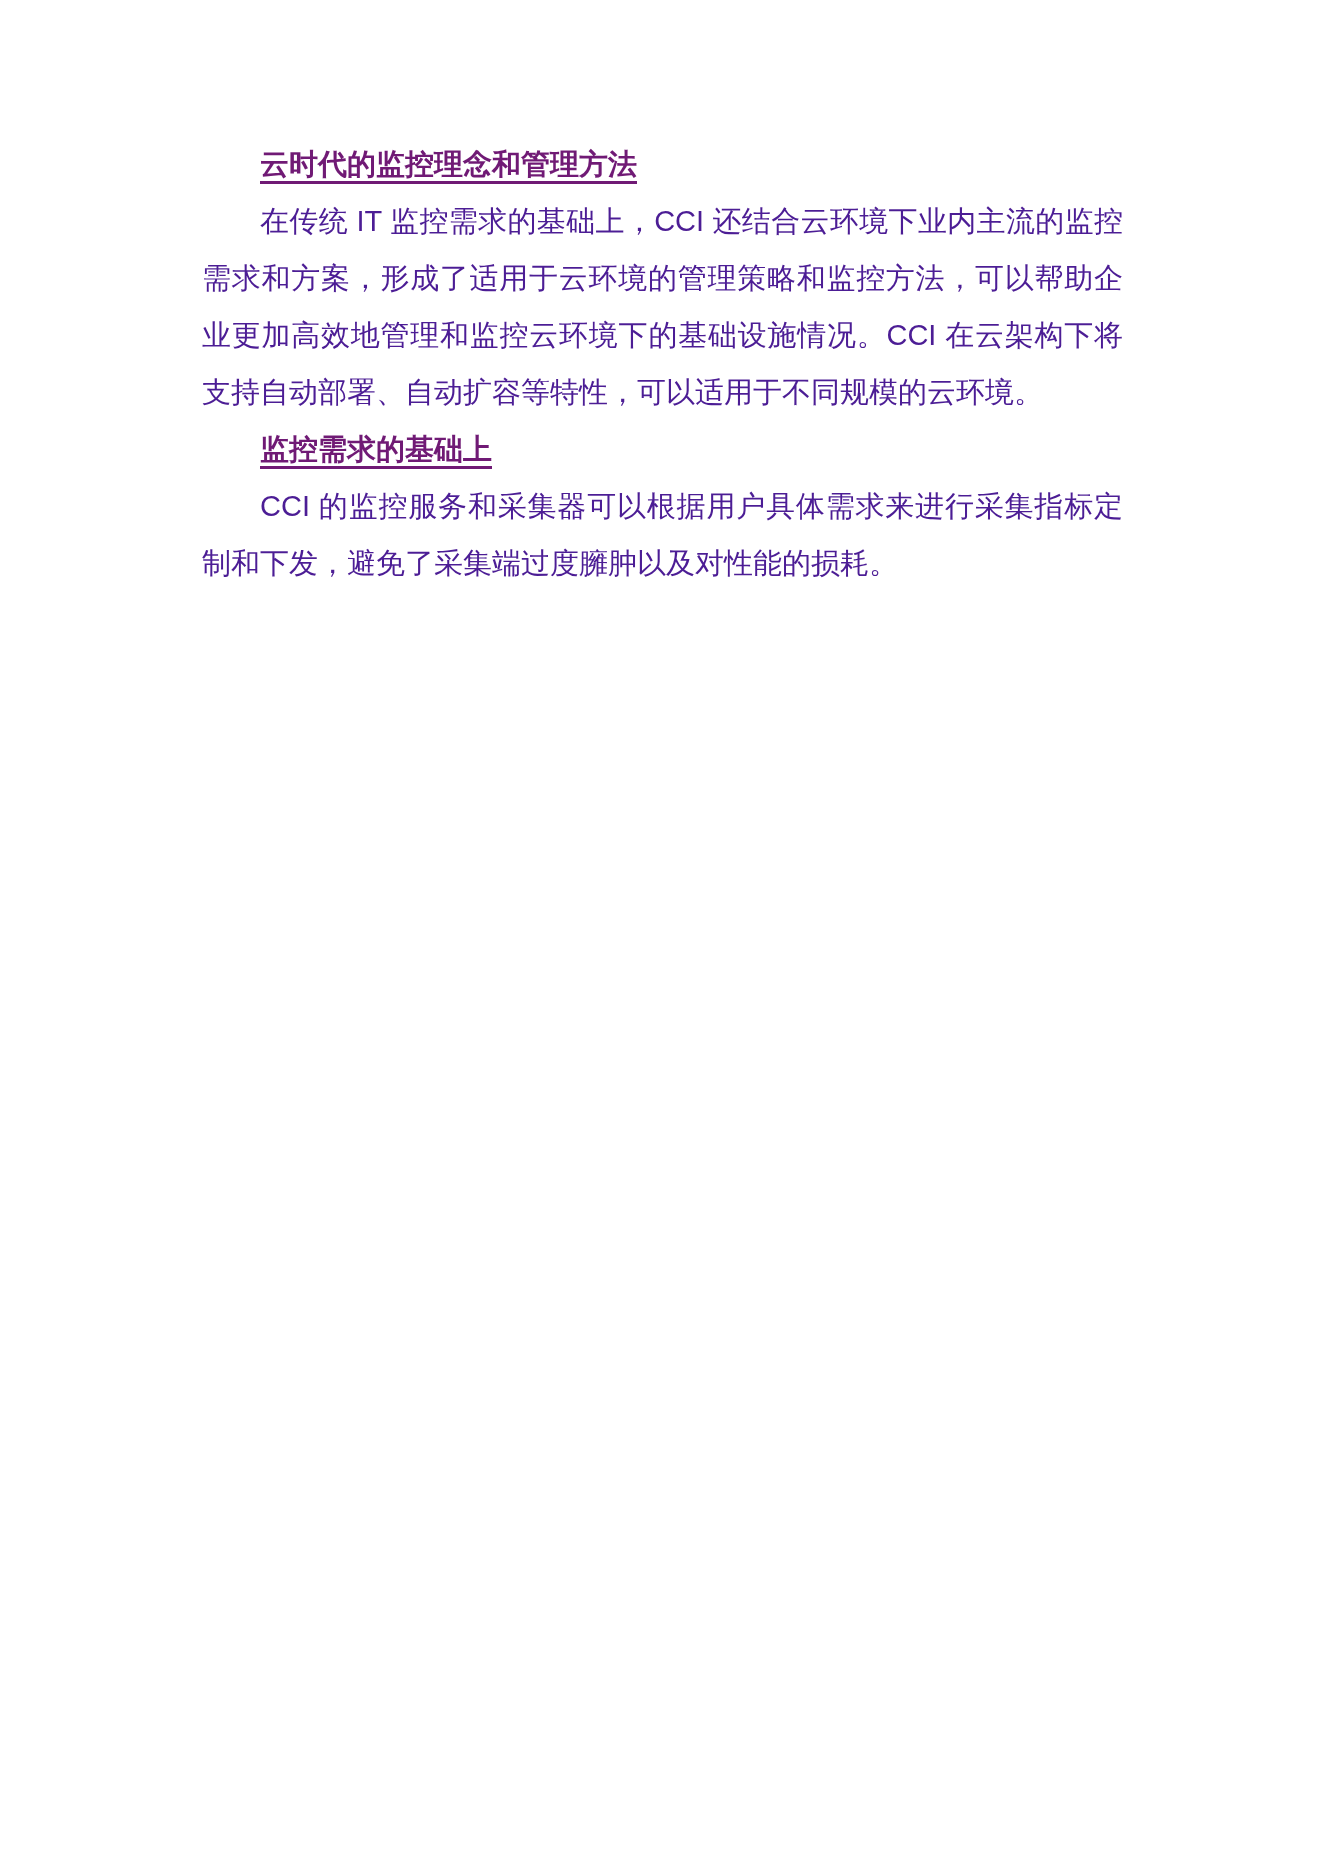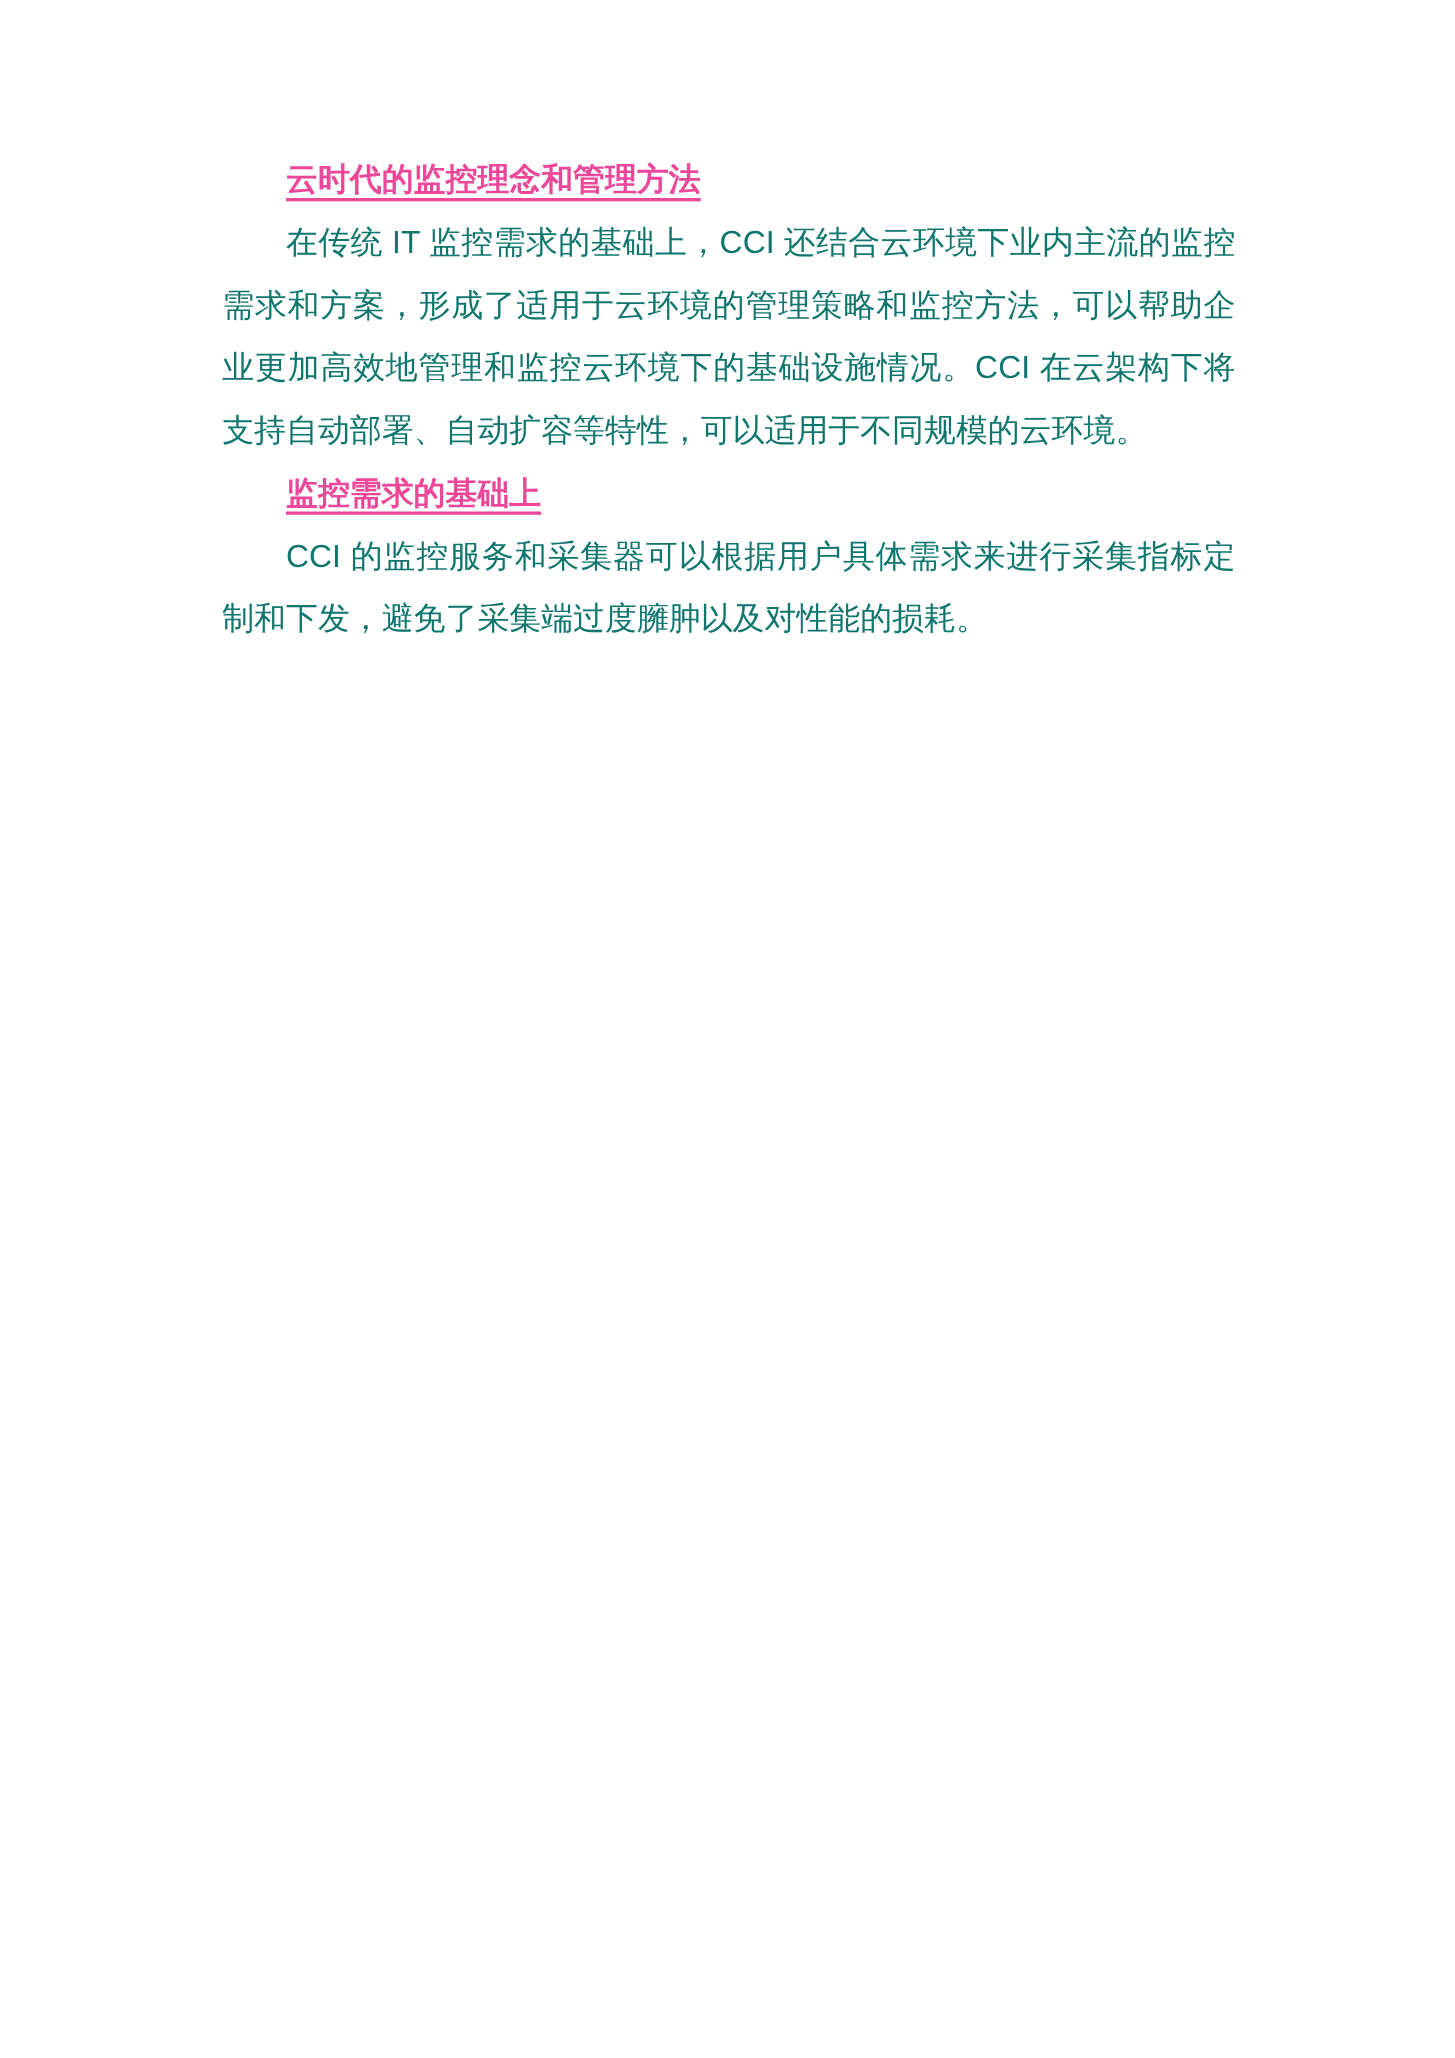--- a/index.html
+++ b/index.html
@@ -21,35 +21,35 @@
   .doc-section {
     margin: 0;
     padding: 0;
   }
   .doc-heading {
     margin: 0;
     padding: 0 0 0 58px;
     font-size: 29px;
     line-height: 57px;
     font-weight: bold;
-    color: #ec4899;
+    color: #701a75;
   }
   .doc-heading .heading-text {
     text-decoration: underline;
     text-decoration-thickness: 3px;
     text-underline-offset: 7px;
   }
   .doc-paragraph {
     margin: 0;
     padding: 0;
     font-size: 29px;
     line-height: 57px;
     text-indent: 58px;
     text-align: justify;
-    color: #0f766e;
+    color: #4c1d95;
   }
 </style>
 </head>
 <body>
 
 <div class="page">
 
   <section class="doc-section">
     <h2 class="doc-heading"><span class="heading-text">云时代的监控理念和管理方法</span></h2>
     <p class="doc-paragraph">在传统 IT 监控需求的基础上，CCI 还结合云环境下业内主流的监控需求和方案，形成了适用于云环境的管理策略和监控方法，可以帮助企业更加高效地管理和监控云环境下的基础设施情况。CCI 在云架构下将支持自动部署、自动扩容等特性，可以适用于不同规模的云环境。</p>

